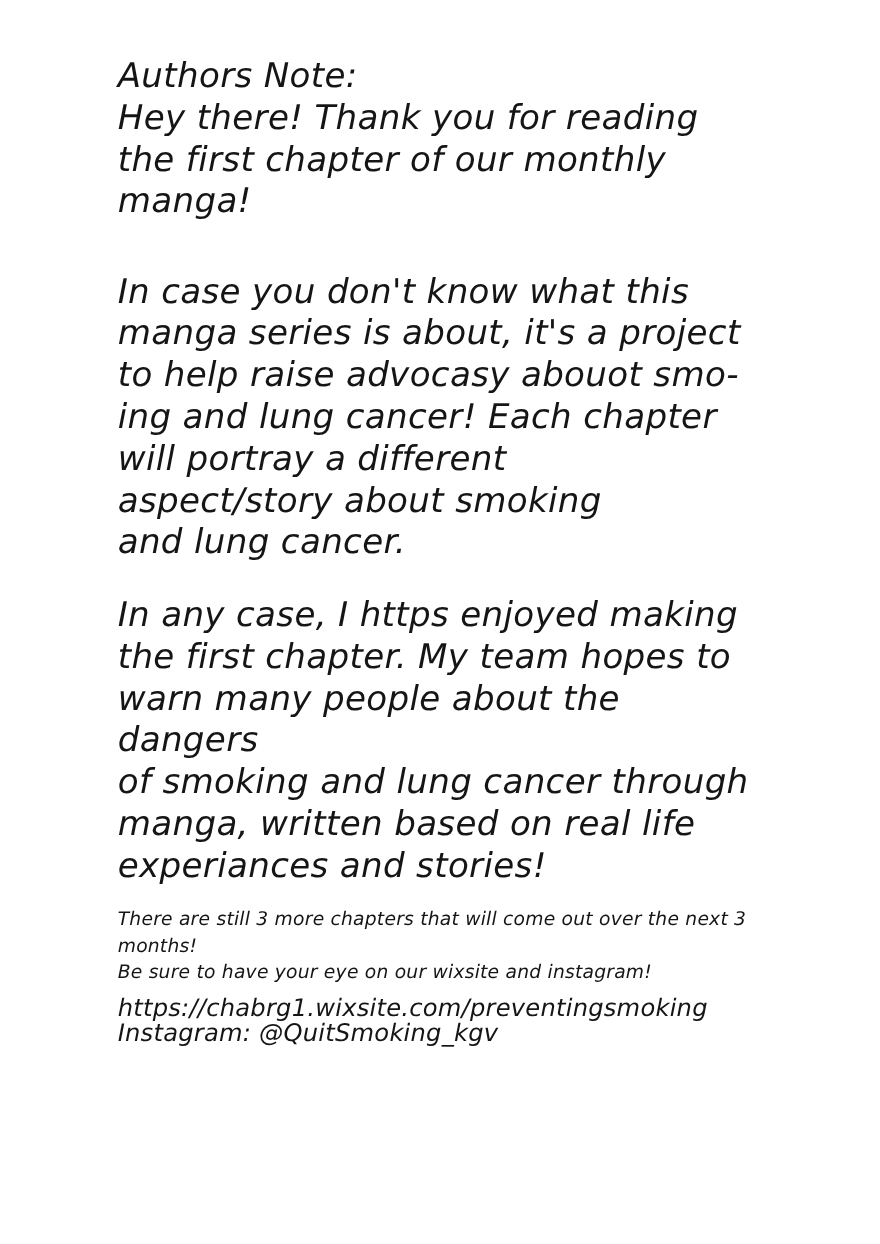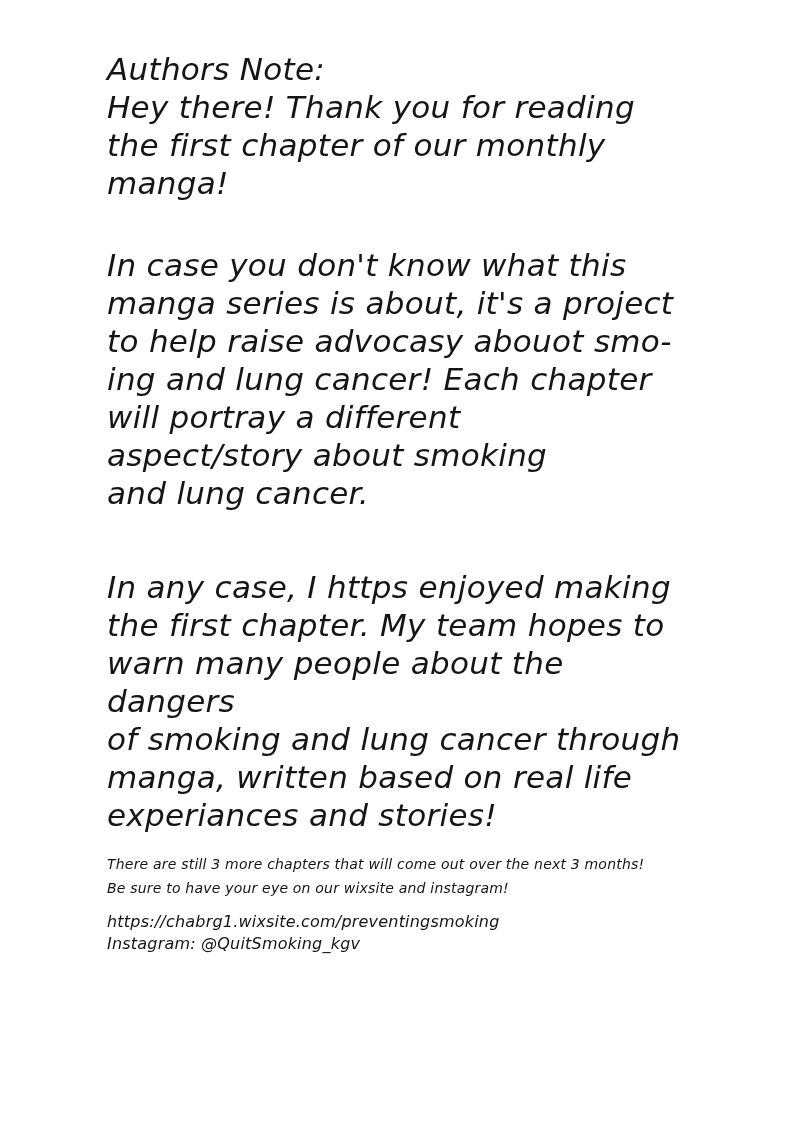--- a/index.html
+++ b/index.html
@@ -24,34 +24,34 @@
       top: 50px;
       right: 38px;
     }
     .para-main {
       font-size: 31px;
       line-height: 38px;
       letter-spacing: 0.3px;
       margin: 0 0 44px 0;
       white-space: pre-line;
     }
-    .para-main.p2 { margin-bottom: 56px; font-style: italic; }
+    .para-main.p2 { margin-bottom: 28px; font-style: italic; }
     .para-main.p3 { margin-bottom: 40px; }
     .para-main.p4 { margin-bottom: 18px; }
     .footnote {
-      font-size: 14px;
+      font-size: 17px;
       line-height: 24px;
       letter-spacing: 0.2px;
       margin: 0 0 11px 0;
       white-space: pre-line;
     }
     .links-block {
       display: flex;
       flex-direction: column;
-      font-size: 16px;
+      font-size: 22px;
       line-height: 22px;
       letter-spacing: 0.2px;
     }
   </style>
 </head>
 <body>
 
 <div class="page">
   <div class="content">
 

